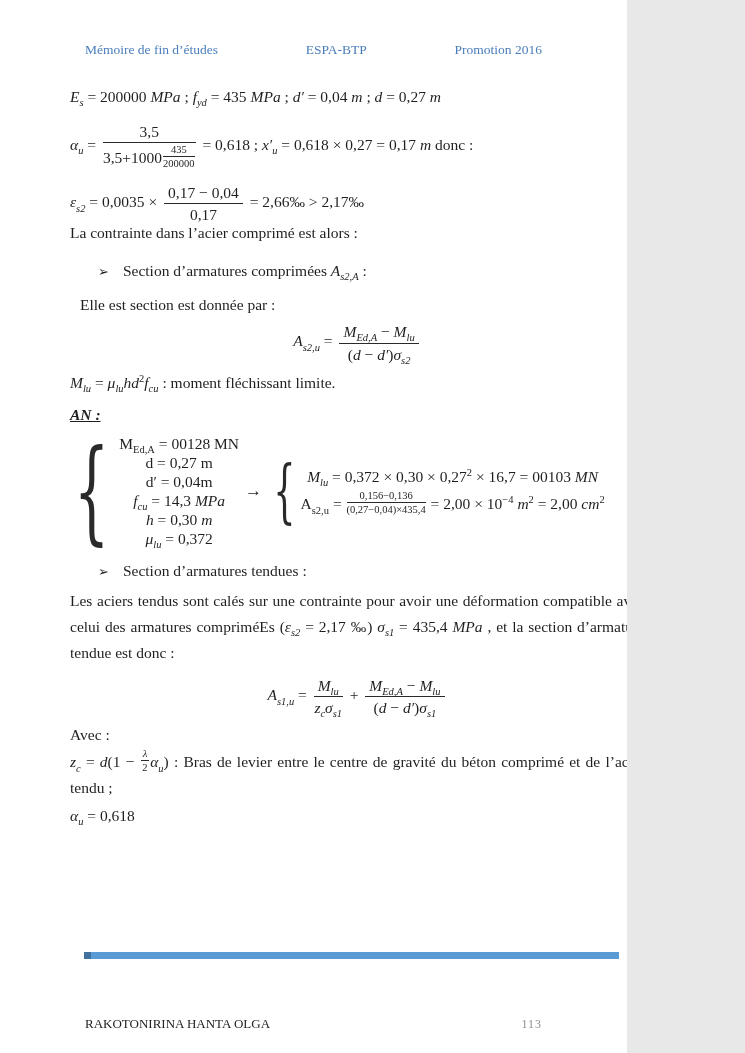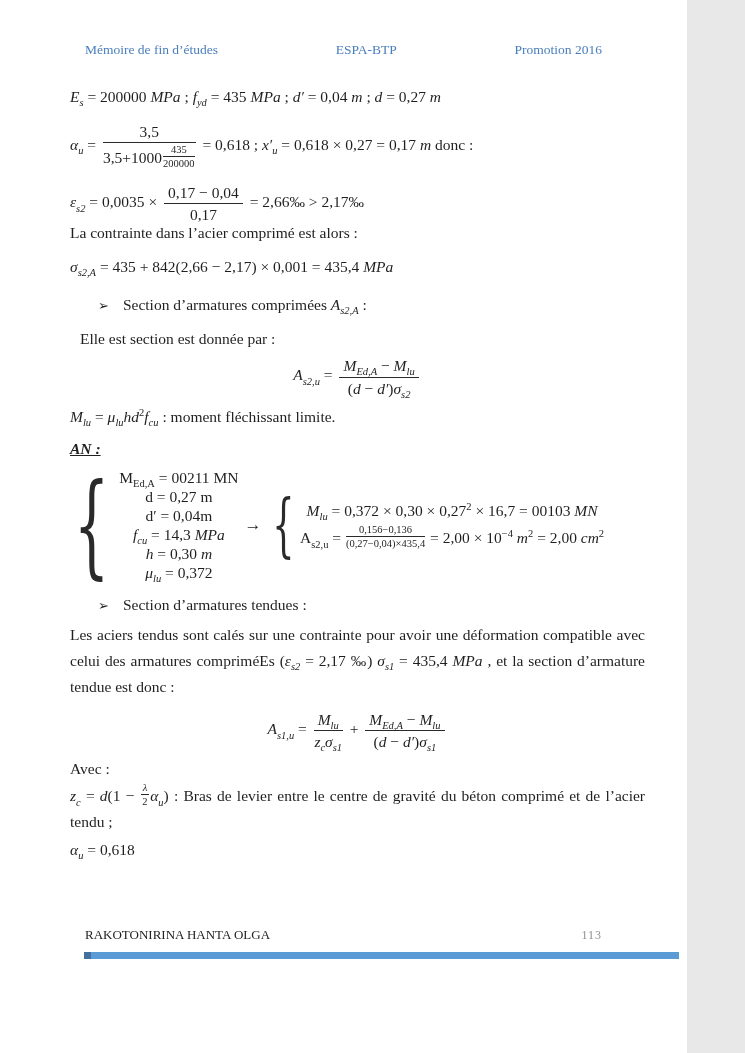--- a/index.html
+++ b/index.html
@@ -1,16 +1,16 @@
 <!DOCTYPE html>
 <html><head>
 <meta charset="utf-8">
 <style>
   html,body{margin:0;padding:0;background:#e8e8e8;}
-  .page{position:relative;width:687px;height:1053px;background:#ffffff;overflow:hidden;
+  .page{position:relative;width:627px;height:1053px;background:#ffffff;overflow:hidden;
         font-family:"Liberation Serif","DejaVu Serif",serif;color:#1f1f1f;font-size:15.5px;}
   
   .header{position:absolute;top:42px;left:85px;right:85px;display:flex;justify-content:space-between;
           font-size:13.5px;color:#4a7ebb;}
   
   .content{position:absolute;top:80px;left:70px;width:575px;}
   .blk{margin:0;}
   .tk-i{font-style:italic;}
   .tk-n{font-style:normal;}
   sub{font-size:10.5px;line-height:0;font-style:italic;}
@@ -50,21 +50,21 @@
   .m-sys{margin-top:10px;}
   .m-bullet2{margin-top:14px;}
   .m-aciers{margin-top:8px;}
   .m-as1u{margin-top:10px;}
   .m-avec{margin-top:8px;}
   .m-zc{margin-top:4px;}
   .m-alphaval{margin-top:6px;}
   
   .footer-bar{position:absolute;top:952px;left:84px;right:8px;height:7px;background:#5b9bd5;}
   .footer-bar .cap{position:absolute;left:0;top:0;width:7px;height:7px;background:#41719c;}
-  .footer-row{position:absolute;top:927px;left:85px;right:85px;display:flex;
+  .footer-row{position:absolute;top:1016px;left:85px;right:85px;display:flex;
               justify-content:space-between;align-items:baseline;}
   .footer-author{font-size:13px;color:#222;}
   .footer-page{font-size:12px;color:#8f8f8f;letter-spacing:1px;}
 </style>
 </head>
 <body>
 
 <div class="page">
 
   <div class="header">
@@ -76,39 +76,38 @@
   <div class="content">
 
     <div class="blk m-es"><span class="tk-i">E</span><sub class="tk-sub">s</sub><span class="tk-n"> = 200000 </span><span class="tk-i">MPa</span><span class="tk-n"> ; </span><span class="tk-i">f</span><sub class="tk-sub">yd</sub><span class="tk-n"> = 435 </span><span class="tk-i">MPa</span><span class="tk-n"> ; </span><span class="tk-i">d′</span><span class="tk-n"> = 0,04 </span><span class="tk-i">m</span><span class="tk-n"> ; </span><span class="tk-i">d</span><span class="tk-n"> = 0,27 </span><span class="tk-i">m</span></div>
 
     <div class="blk m-alpha"><span class="tk-i">α</span><sub class="tk-sub">u</sub><span class="tk-n"> = </span><span class="frac"><span class="num"><span class="tk-n">3,5</span></span><span class="den"><span class="tk-n">3,5+1000</span><span class="frac sfrac"><span class="num"><span class="tk-n">435</span></span><span class="den"><span class="tk-n">200000</span></span></span></span></span><span class="tk-n"> = 0,618 ;  </span><span class="tk-i">x′</span><sub class="tk-sub">u</sub><span class="tk-n"> = 0,618 × 0,27 = 0,17 </span><span class="tk-i">m</span><span class="tk-n"> donc :</span></div>
 
     <div class="blk m-eps"><span class="tk-i">ε</span><sub class="tk-sub">s2</sub><span class="tk-n"> = 0,0035 × </span><span class="frac"><span class="num"><span class="tk-n">0,17 − 0,04</span></span><span class="den"><span class="tk-n">0,17</span></span></span><span class="tk-n"> = 2,66‰ &gt; 2,17‰</span></div>
 
     <p class="blk m-contrainte">La contrainte dans l’acier comprimé est alors :</p>
 
-    <div class="blk m-sigma"><span class="tk-i">σ</span><sub class="tk-sub">s2,A</sub><span class="tk-n"> = 435 + 842(2,66 − 2,17) × 0,001 = 435,4 </span><span class="tk-i">MPa</span></div>
 
     <div class="blk m-bullet1 bullet">
       <span class="arrow">➢</span>
       <span><span class="tk-n">Section d’armatures comprimées </span><span class="tk-i">A</span><sub class="tk-sub">s2,A</sub><span class="tk-n"> :</span></span>
     </div>
 
     <p class="blk m-elle">Elle est section est donnée par :</p>
 
     <div class="blk m-as2u disp"><span class="tk-i">A</span><sub class="tk-sub">s2,u</sub><span class="tk-n"> = </span><span class="frac"><span class="num"><span class="tk-i">M</span><sub class="tk-sub">Ed,A</sub><span class="tk-n"> − </span><span class="tk-i">M</span><sub class="tk-sub">lu</sub></span><span class="den"><span class="tk-n">(</span><span class="tk-i">d</span><span class="tk-n"> − </span><span class="tk-i">d′</span><span class="tk-n">)</span><span class="tk-i">σ</span><sub class="tk-sub">s2</sub></span></span></div>
 
     <div class="blk m-mlu"><span class="tk-i">M</span><sub class="tk-sub">lu</sub><span class="tk-n"> = </span><span class="tk-i">μ</span><sub class="tk-sub">lu</sub><span class="tk-i">hd</span><sup class="tk-sup">2</sup><span class="tk-i">f</span><sub class="tk-sub">cu</sub><span class="tk-n"> : moment fléchissant limite.</span></div>
 
     <p class="blk m-an an">AN :</p>
 
     <div class="blk m-sys sys">
       <span class="brace brace-l">{</span>
       <div class="sys-col sys-left">
-          <div class="sys-row"><span class="tk-n">M</span><sub class="tk-subr">Ed,A</sub><span class="tk-n"> = 00211 MN</span></div>
+          <div class="sys-row"><span class="tk-n">M</span><sub class="tk-subr">Ed,A</sub><span class="tk-n"> = 00128 MN</span></div>
           <div class="sys-row"><span class="tk-n">d = 0,27 m</span></div>
           <div class="sys-row"><span class="tk-n">d′ = 0,04m</span></div>
           <div class="sys-row"><span class="tk-i">f</span><sub class="tk-sub">cu</sub><span class="tk-n"> = 14,3 </span><span class="tk-i">MPa</span></div>
           <div class="sys-row"><span class="tk-i">h</span><span class="tk-n"> = 0,30 </span><span class="tk-i">m</span></div>
           <div class="sys-row"><span class="tk-i">μ</span><sub class="tk-sub">lu</sub><span class="tk-n"> = 0,372</span></div>
         </div>
       <span class="sys-arrow">→</span>
       <span class="brace brace-r">{</span>
       <div class="sys-col sys-right">
           <div class="sys-row"><span class="tk-i">M</span><sub class="tk-sub">lu</sub><span class="tk-n"> = 0,372 × 0,30 × 0,27</span><sup class="tk-sup">2</sup><span class="tk-n"> × 16,7 = 00103 </span><span class="tk-i">MN</span></div>

